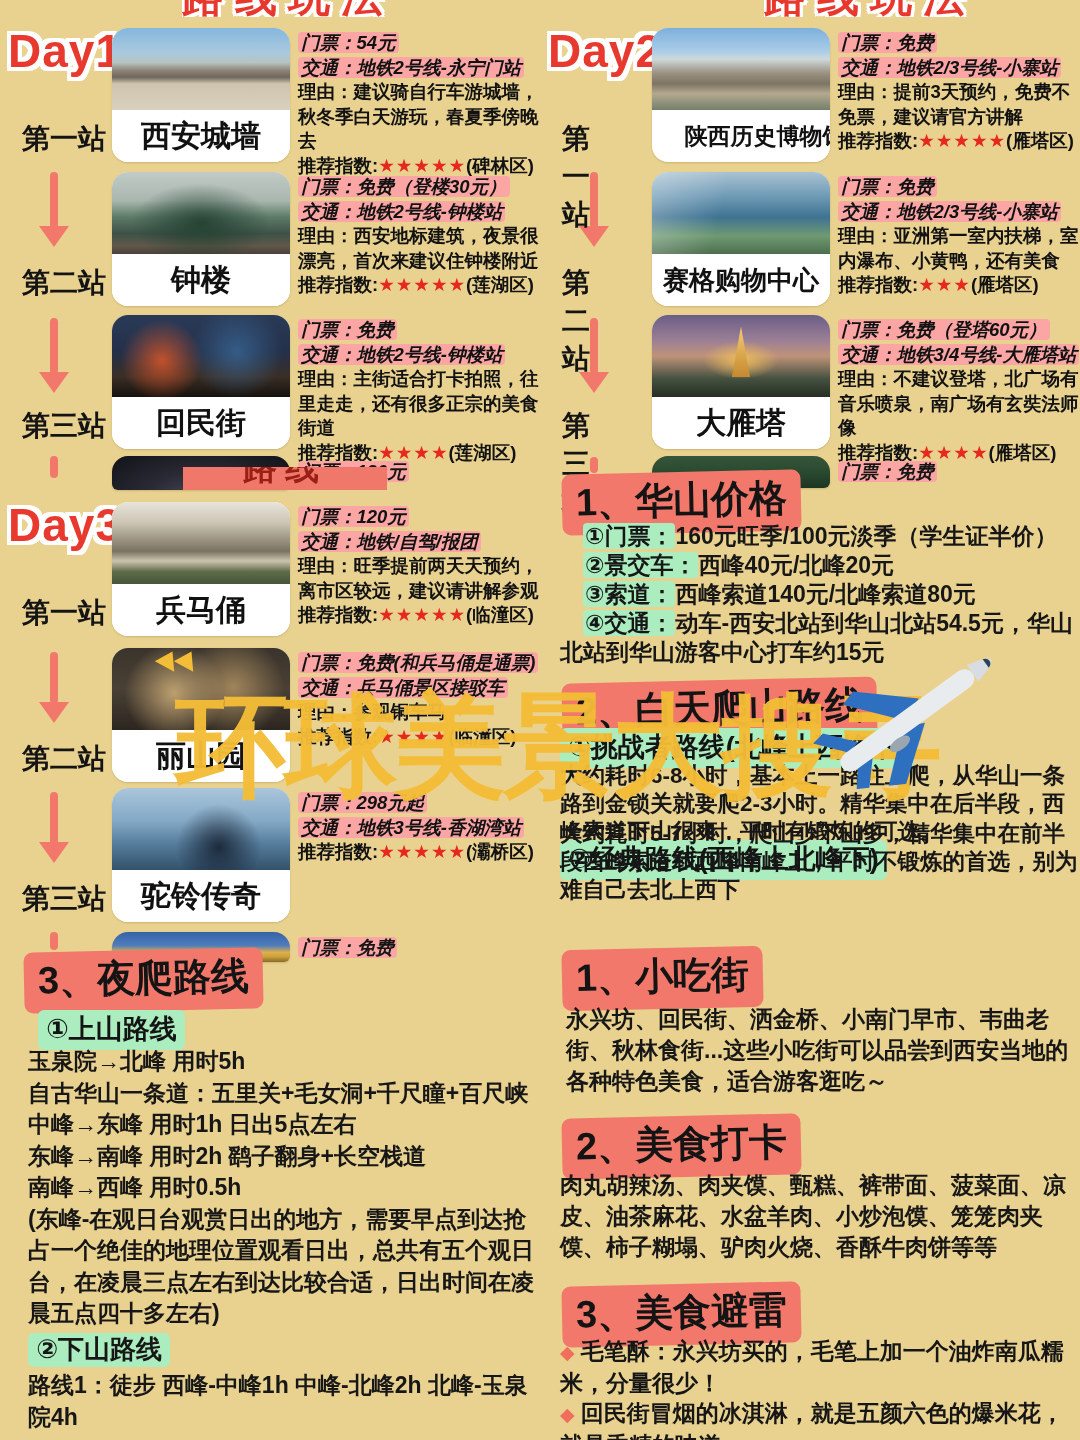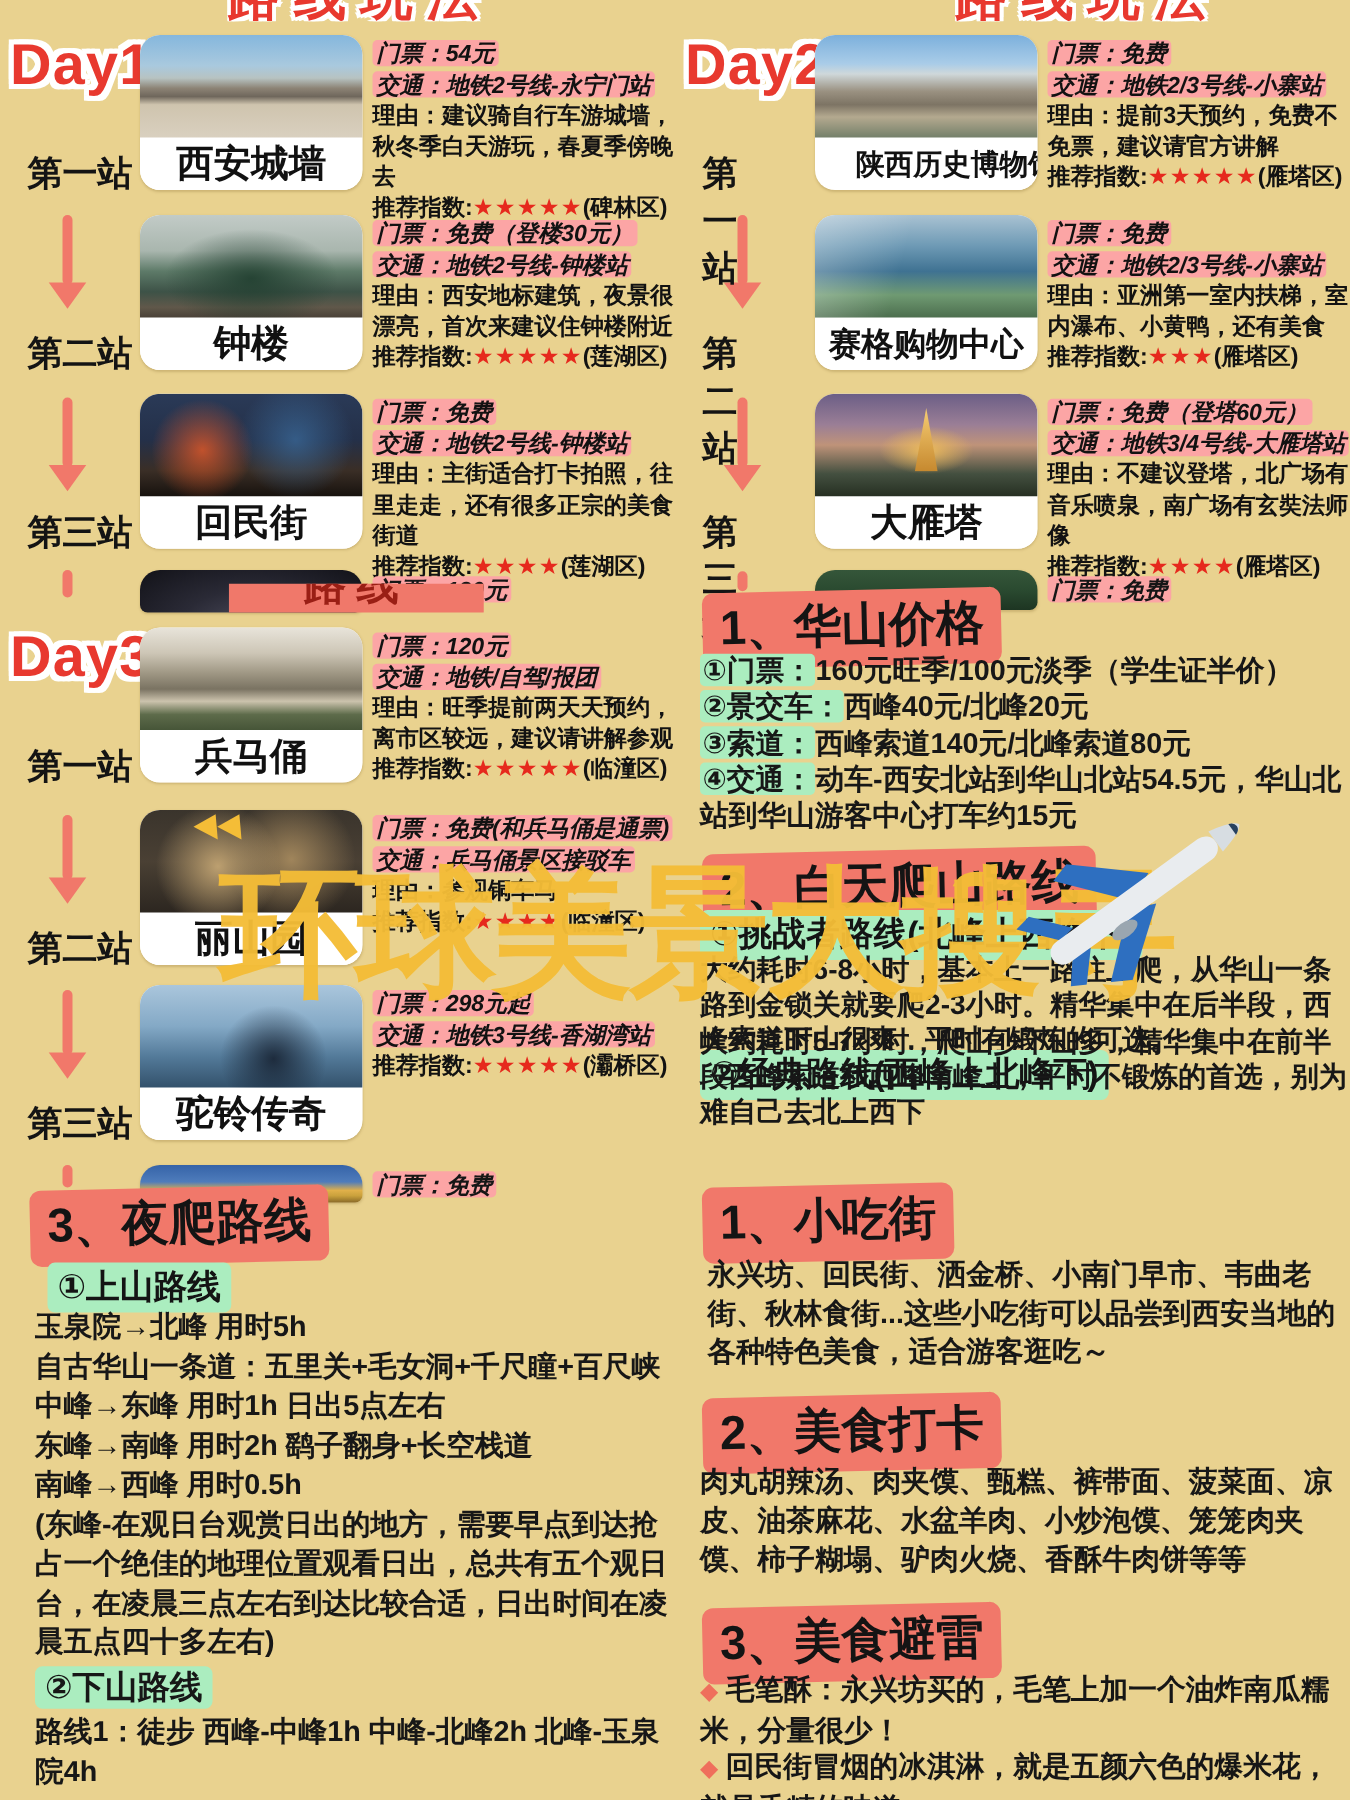--- a/index.html
+++ b/index.html
@@ -21,21 +21,21 @@
   
   .day{position:absolute;font-size:46px;font-weight:800;color:#e8392f;letter-spacing:1px;
     text-shadow:-4px -4px 0 #fff,4px -4px 0 #fff,-4px 4px 0 #fff,4px 4px 0 #fff,0 -4px 0 #fff,0 4px 0 #fff,-4px 0 0 #fff,4px 0 0 #fff;}
   
   .card{position:absolute;width:540px;}
   .station{position:absolute;left:22px;top:92px;font-size:28px;font-weight:800;color:#141414;}
   .card.right .station{left:562px;}
   .pcard{position:absolute;left:112px;top:0;width:178px;border-radius:16px;overflow:hidden;background:#fff;box-shadow:0 1px 2px rgba(120,90,30,.25);}
   .card.right .pcard{left:652px;}
   .photo{position:relative;height:82px;}
-  .plabel{height:42px;display:flex;align-items:center;justify-content:center;font-weight:800;font-size:30px;color:#111;background:#fff;white-space:nowrap;}
+  .plabel{height:52px;display:flex;align-items:center;justify-content:center;font-weight:800;font-size:30px;color:#111;background:#fff;white-space:nowrap;}
   .plabel.small{font-size:23px;margin-left:48px;}
   .plabel.mid{font-size:26px;}
   .info{position:absolute;left:298px;top:3px;width:244px;font-size:18.5px;line-height:24.5px;font-weight:700;color:#121212;}
   .card.right .info{left:838px;}
   .hl{background:#fca5a5;border-radius:4px;padding:0 3px;-webkit-box-decoration-break:clone;box-decoration-break:clone;font-style:italic;}
   .stars{color:#e6291d;letter-spacing:1px;}
   .rec{white-space:nowrap;}
   
   .arrow{position:absolute;width:8px;background:#f1786a;border-radius:4px;}
   .arrow.head::after{content:'';position:absolute;left:50%;transform:translateX(-50%);bottom:-19px;
@@ -46,21 +46,21 @@
   
   .h-red{position:absolute;font-size:38px;font-weight:800;color:#141414;}
   .h-red .bg{display:inline-block;background:#f1786a;border-radius:9px;padding:3px 14px 7px;transform:rotate(-1.3deg);}
   .h-green{position:absolute;font-size:27px;font-weight:800;color:#141414;}
   .h-green .bg{display:inline-block;background:#abedbf;border-radius:6px;padding:1px 8px 3px;}
   .body{position:absolute;font-weight:700;color:#171717;}
   .nightbody{width:518px;font-size:23px;line-height:31.5px;}
   .nightbody .dtitle{margin:4px 0 4px;}
   .nightbody .dtitle span{background:#abedbf;border-radius:6px;padding:1px 8px 3px;font-size:26px;font-weight:800;}
   .price{width:516px;font-size:23px;line-height:29px;}
-  .price .lab{background:#abedbf;border-radius:4px;padding:0 2px;font-weight:800;}
+  .price .lab{background:#abedbf;border-radius:4px;padding:0 2px;font-weight:800;margin-left:23px;}
   .para{width:518px;font-size:22.5px;line-height:28px;}
   .para31{width:518px;font-size:23px;line-height:31px;}
   .avoid-item{width:518px;font-size:23px;line-height:30px;font-weight:700;}
   .diamond{color:#ef6f5c;font-size:19px;margin-right:6px;}
   
   .wm{position:absolute;left:176px;top:672px;font-size:112px;font-weight:800;color:#f4bd37;
     letter-spacing:-3px;white-space:nowrap;z-index:40;opacity:.96;}
   .chevrons{position:absolute;left:160px;top:648px;z-index:41;}
   .chevrons i{display:inline-block;width:0;height:0;border-left:17px solid #f4bd37;border-top:11px solid transparent;border-bottom:11px solid transparent;transform:rotate(-62deg);margin-right:2px;}
   .plane{position:absolute;left:800px;top:642px;width:240px;height:140px;z-index:41;transform:rotate(-6deg);}

